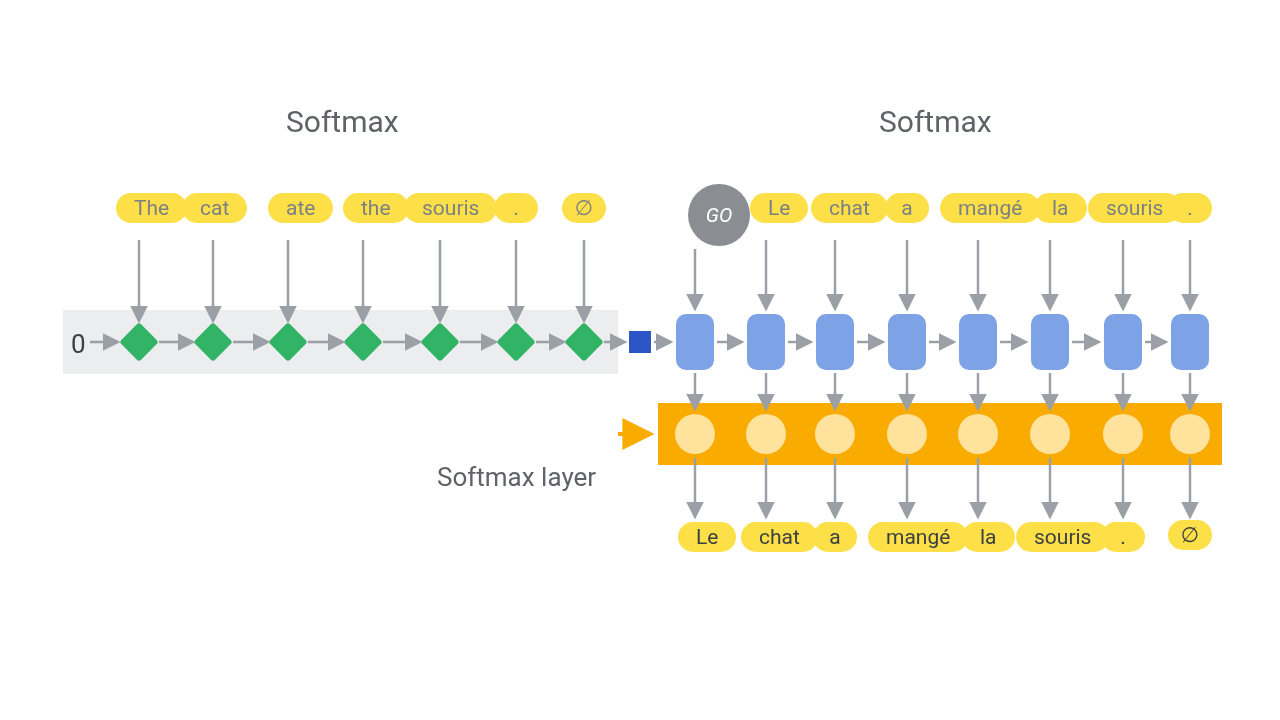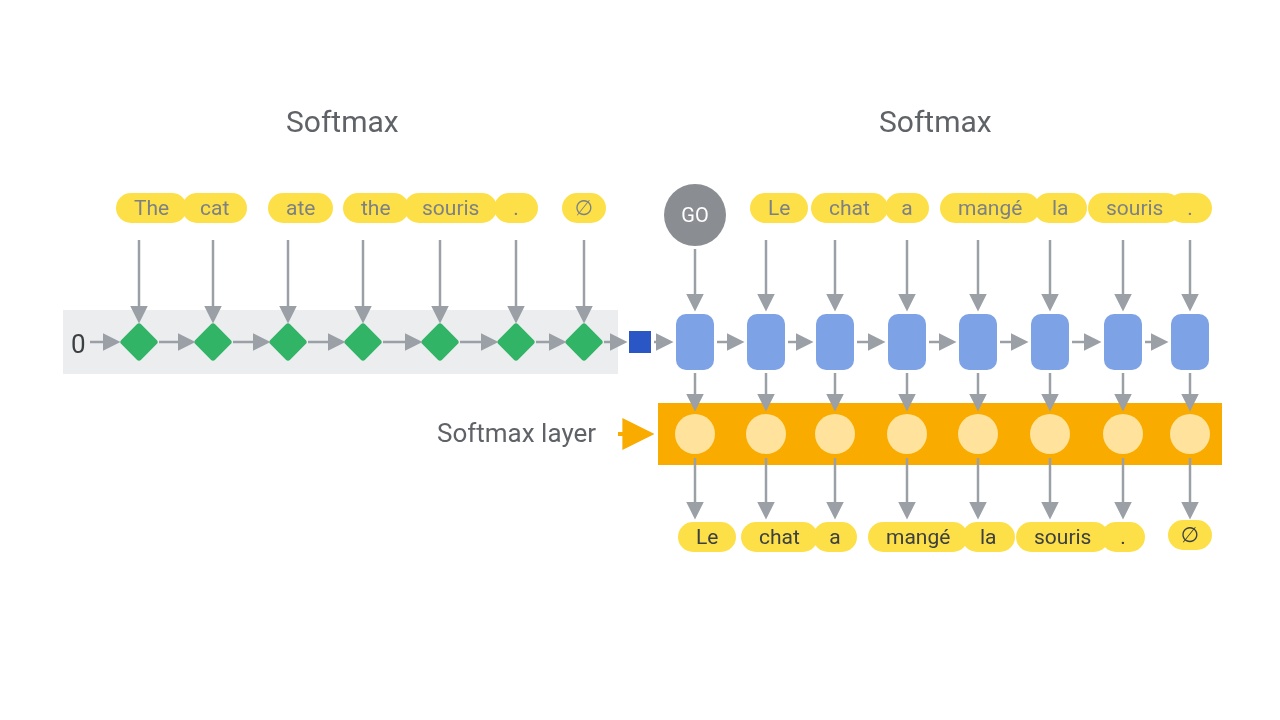--- a/index.html
+++ b/index.html
@@ -74,20 +74,21 @@
   .soft-circle {
     position: absolute;
     width: 40px; height: 40px;
     background: #ffe29b;
     border-radius: 50%;
   }
   .softmax-label {
     position: absolute;
     font-size: 26px;
     color: #5f6368;
+    margin-top: 44px;
   }
   svg.arrows {
     position: absolute;
     top: 0; left: 0;
     width: 1280px; height: 720px;
     pointer-events: none;
   }
 </style>
 </head>
 <body>
@@ -110,21 +111,21 @@
 <div class="diamond" style="left:125px; top:328px;"></div>
 <div class="diamond" style="left:199px; top:328px;"></div>
 <div class="diamond" style="left:274px; top:328px;"></div>
 <div class="diamond" style="left:349px; top:328px;"></div>
 <div class="diamond" style="left:426px; top:328px;"></div>
 <div class="diamond" style="left:502px; top:328px;"></div>
 <div class="diamond" style="left:570px; top:328px;"></div>
 
 <div class="blue-sq" style="left:629px; top:331px;"></div>
 
-<div class="pill go" style="left:664px; top:184px;">GO</div>
+<div class="pill go" style="left:688px; top:184px;font-style:italic;">GO</div>
 <div class="pill" style="left:750px; top:193px;">Le</div>
 <div class="pill" style="left:811px; top:193px;">chat</div>
 <div class="pill circle" style="left:885px; top:193px;">a</div>
 <div class="pill" style="left:940px; top:193px;">mangé</div>
 <div class="pill" style="left:1034px; top:193px;">la</div>
 <div class="pill" style="left:1088px; top:193px;">souris</div>
 <div class="pill circle" style="left:1168px; top:193px;">.</div>
 
 <div class="dec-cell" style="left:676px; top:314px;"></div>
 <div class="dec-cell" style="left:747px; top:314px;"></div>

